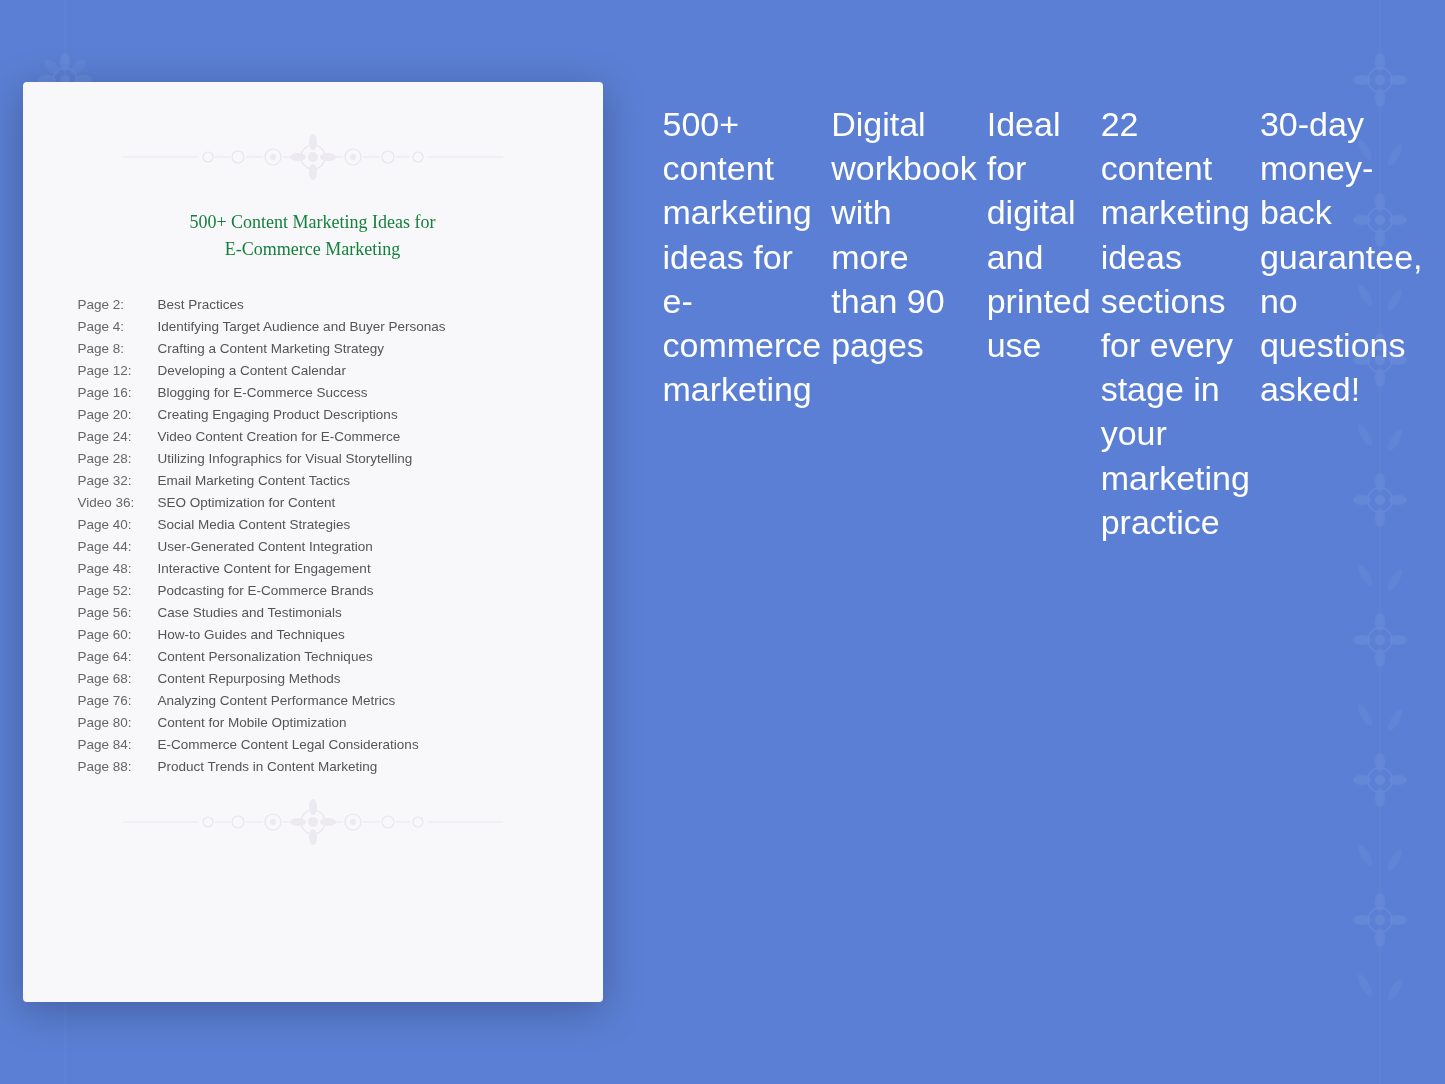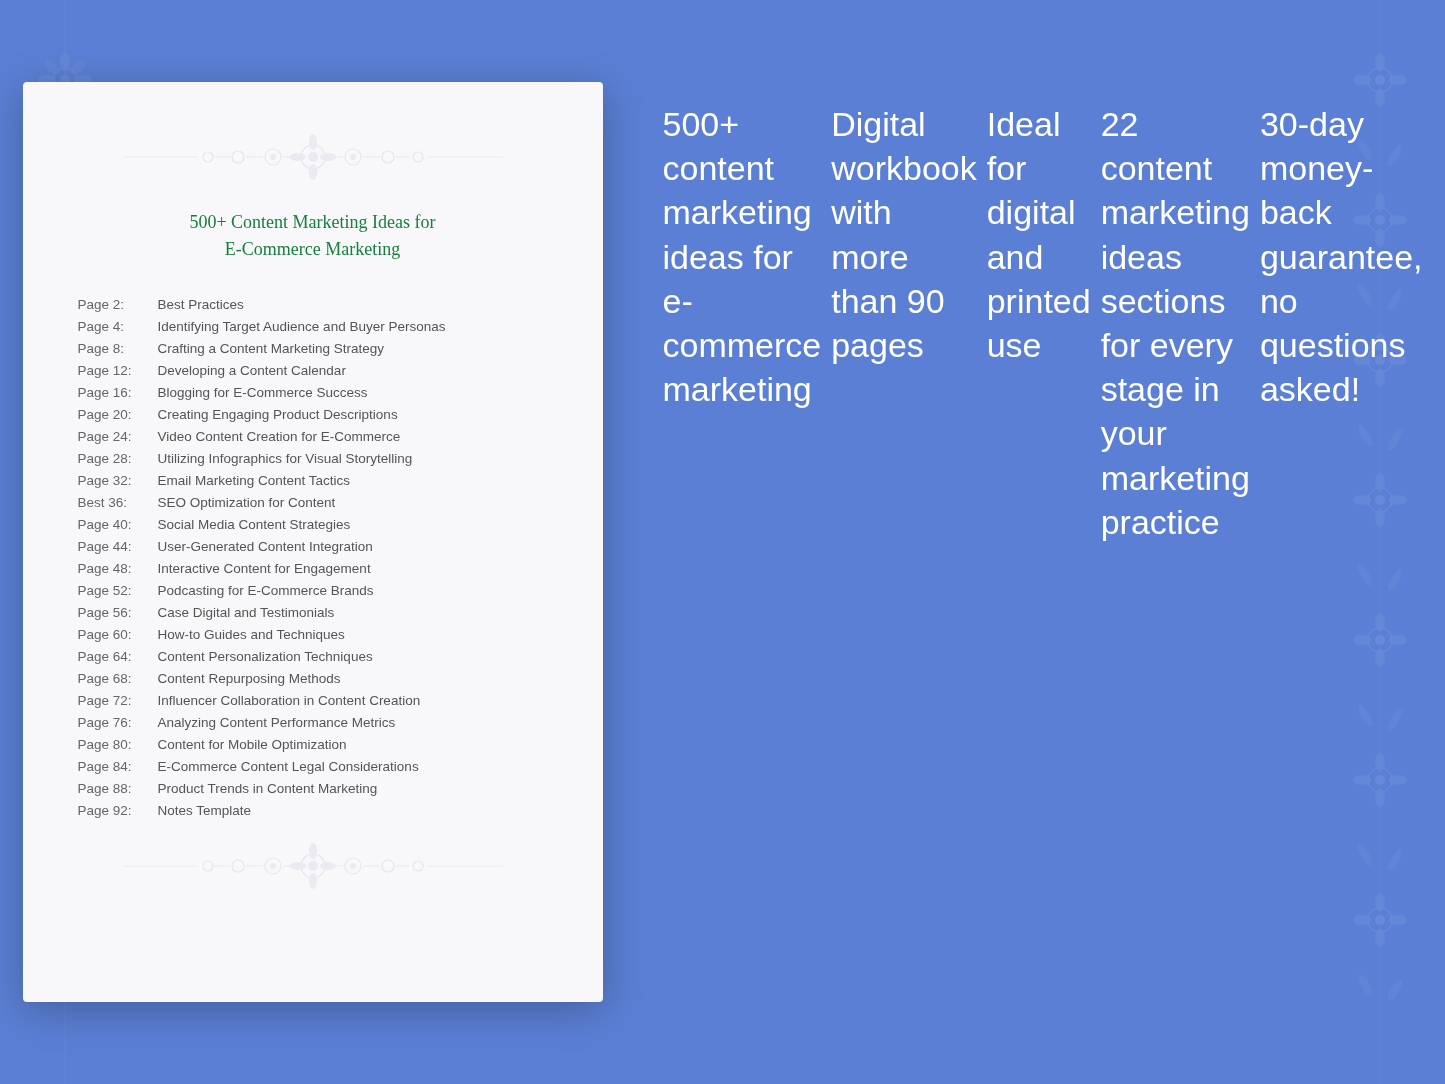--- a/index.html
+++ b/index.html
@@ -347,78 +347,70 @@
         </li>
         <li class="toc-item">
           <span class="toc-page">Page 28:</span>
           <span class="toc-title">Utilizing Infographics for Visual Storytelling</span>
         </li>
         <li class="toc-item">
           <span class="toc-page">Page 32:</span>
           <span class="toc-title">Email Marketing Content Tactics</span>
         </li>
         <li class="toc-item">
-          <span class="toc-page">Best 36:</span>
+          <span class="toc-page">Video 36:</span>
           <span class="toc-title">SEO Optimization for Content</span>
         </li>
         <li class="toc-item">
           <span class="toc-page">Page 40:</span>
           <span class="toc-title">Social Media Content Strategies</span>
         </li>
         <li class="toc-item">
           <span class="toc-page">Page 44:</span>
           <span class="toc-title">User-Generated Content Integration</span>
         </li>
         <li class="toc-item">
           <span class="toc-page">Page 48:</span>
           <span class="toc-title">Interactive Content for Engagement</span>
         </li>
         <li class="toc-item">
           <span class="toc-page">Page 52:</span>
           <span class="toc-title">Podcasting for E-Commerce Brands</span>
         </li>
         <li class="toc-item">
           <span class="toc-page">Page 56:</span>
-          <span class="toc-title">Case Digital and Testimonials</span>
+          <span class="toc-title">Case Studies and Testimonials</span>
         </li>
         <li class="toc-item">
           <span class="toc-page">Page 60:</span>
           <span class="toc-title">How-to Guides and Techniques</span>
         </li>
         <li class="toc-item">
           <span class="toc-page">Page 64:</span>
           <span class="toc-title">Content Personalization Techniques</span>
         </li>
         <li class="toc-item">
           <span class="toc-page">Page 68:</span>
           <span class="toc-title">Content Repurposing Methods</span>
         </li>
         <li class="toc-item">
-          <span class="toc-page">Page 72:</span>
-          <span class="toc-title">Influencer Collaboration in Content Creation</span>
-        </li>
-        <li class="toc-item">
           <span class="toc-page">Page 76:</span>
           <span class="toc-title">Analyzing Content Performance Metrics</span>
         </li>
         <li class="toc-item">
           <span class="toc-page">Page 80:</span>
           <span class="toc-title">Content for Mobile Optimization</span>
         </li>
         <li class="toc-item">
           <span class="toc-page">Page 84:</span>
           <span class="toc-title">E-Commerce Content Legal Considerations</span>
         </li>
         <li class="toc-item">
           <span class="toc-page">Page 88:</span>
           <span class="toc-title">Product Trends in Content Marketing</span>
-        </li>
-        <li class="toc-item">
-          <span class="toc-page">Page 92:</span>
-          <span class="toc-title">Notes Template</span>
         </li>
       </ul>
 
     <div class="doc-decoration-bottom">
       <svg width="380" height="50" viewBox="0 0 380 50" xmlns="http://www.w3.org/2000/svg" opacity="0.5">
         <g fill="none" stroke="#b8b0d0" stroke-width="1.2">
           <circle cx="190" cy="25" r="12"></circle>
           <circle cx="190" cy="25" r="5" fill="#c8c0d8" stroke="none"></circle>
           <ellipse cx="190" cy="10" rx="4" ry="8" fill="#c8c0d8" stroke="none"></ellipse>
           <ellipse cx="190" cy="40" rx="4" ry="8" fill="#c8c0d8" stroke="none"></ellipse>

